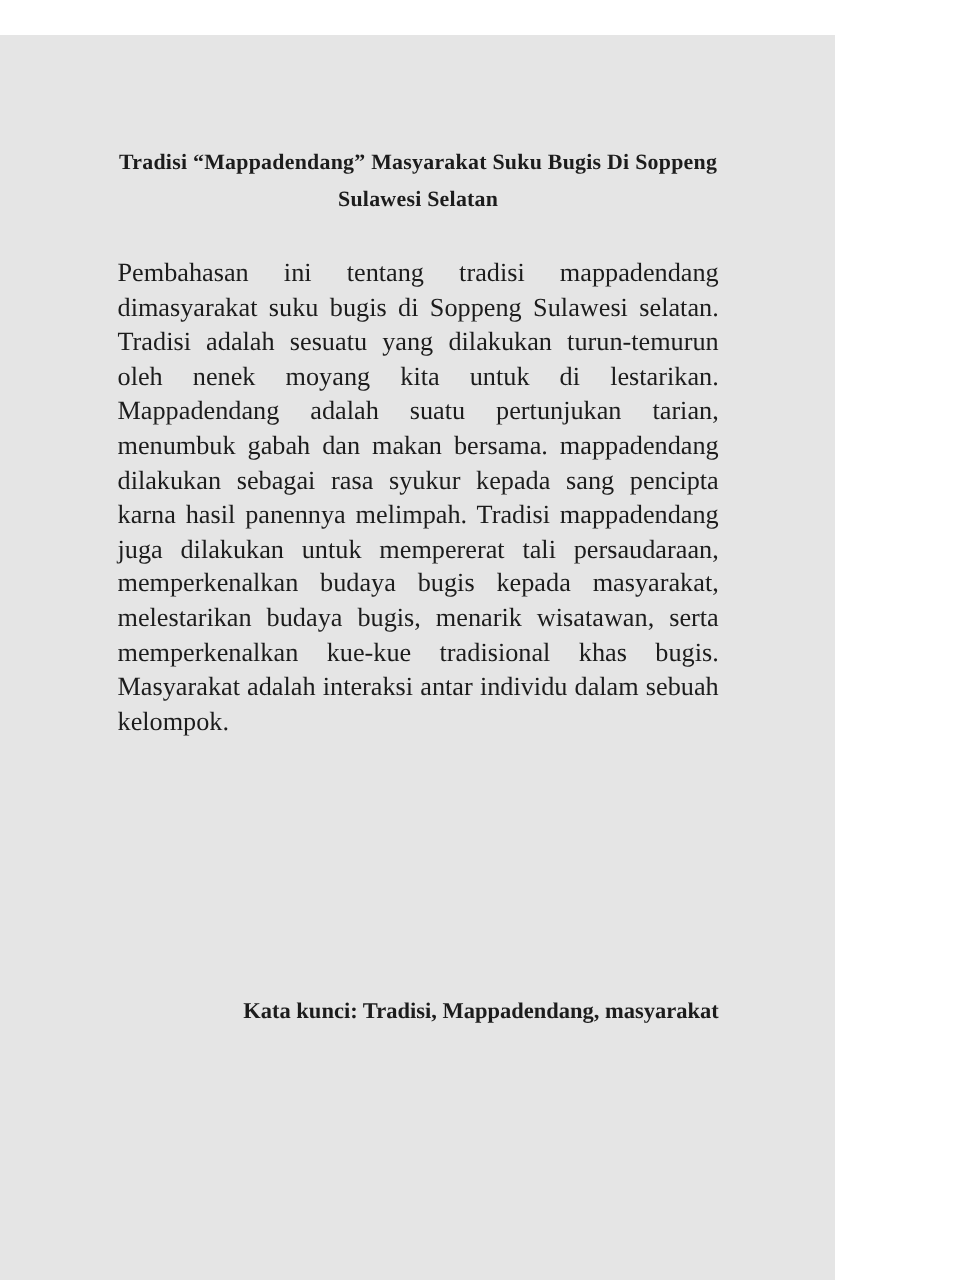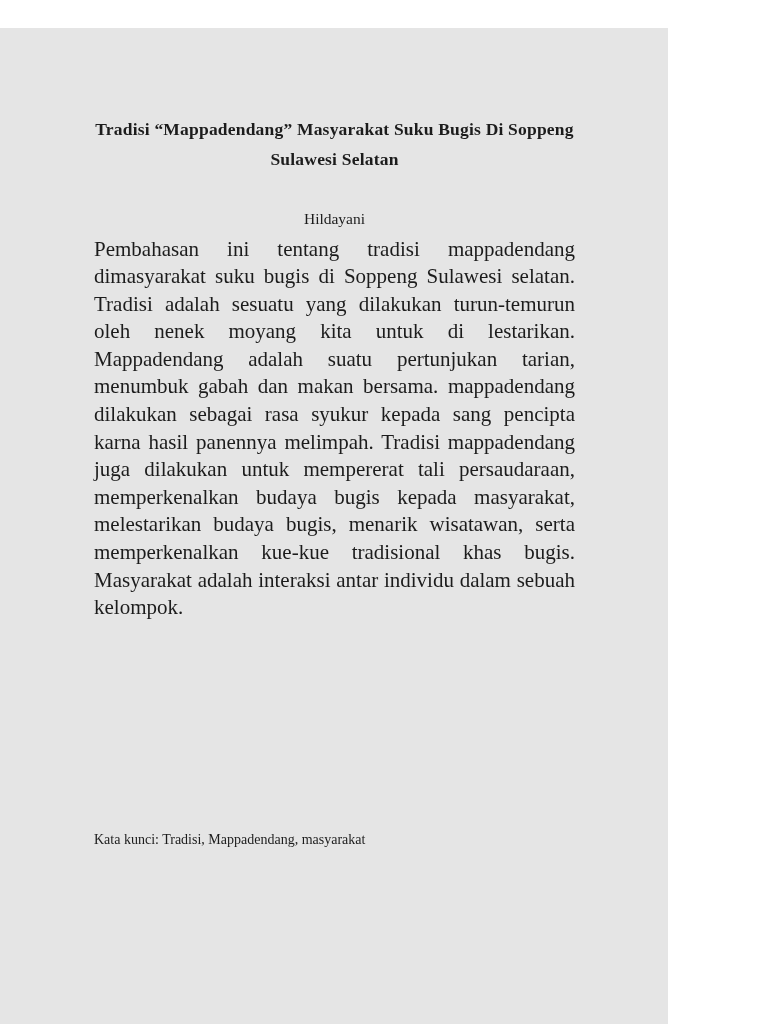--- a/index.html
+++ b/index.html
@@ -52,34 +52,34 @@
   }
   .abstract-text {
     margin: 3px 0 0 0;
     font-size: 21px;
     line-height: 27.6px;
     text-align: justify;
     text-justify: inter-word;
   }
   .keywords-line {
     margin: 204px 0 0 0;
-    font-size: 14px;
+    font-size: 18px;
     line-height: 27.5px;
-    text-align: left;
+    text-align: right;
+    font-weight: bold;
   }
 </style>
 </head>
 <body>
 
 <div class="page">
 
   <h1 class="paper-title">Tradisi “Mappadendang” Masyarakat Suku Bugis Di Soppeng Sulawesi Selatan</h1>
 
   <div class="author-block">
-    <div>Hildayani</div>
   </div>
 
 
   <p class="abstract-text">Pembahasan ini tentang tradisi mappadendang dimasyarakat suku bugis di Soppeng Sulawesi selatan. Tradisi adalah sesuatu yang dilakukan turun-temurun oleh nenek moyang kita untuk di lestarikan. Mappadendang adalah suatu pertunjukan tarian, menumbuk gabah dan makan bersama. mappadendang dilakukan sebagai rasa syukur kepada sang pencipta karna hasil panennya melimpah. Tradisi mappadendang juga dilakukan untuk mempererat tali persaudaraan, memperkenalkan budaya bugis kepada masyarakat, melestarikan budaya bugis, menarik wisatawan, serta memperkenalkan kue-kue tradisional khas bugis. Masyarakat adalah interaksi antar individu dalam sebuah kelompok.</p>
 
   <div class="keywords-line">Kata kunci: Tradisi, Mappadendang,  masyarakat</div>
 
 </div>
 
 </body></html>

